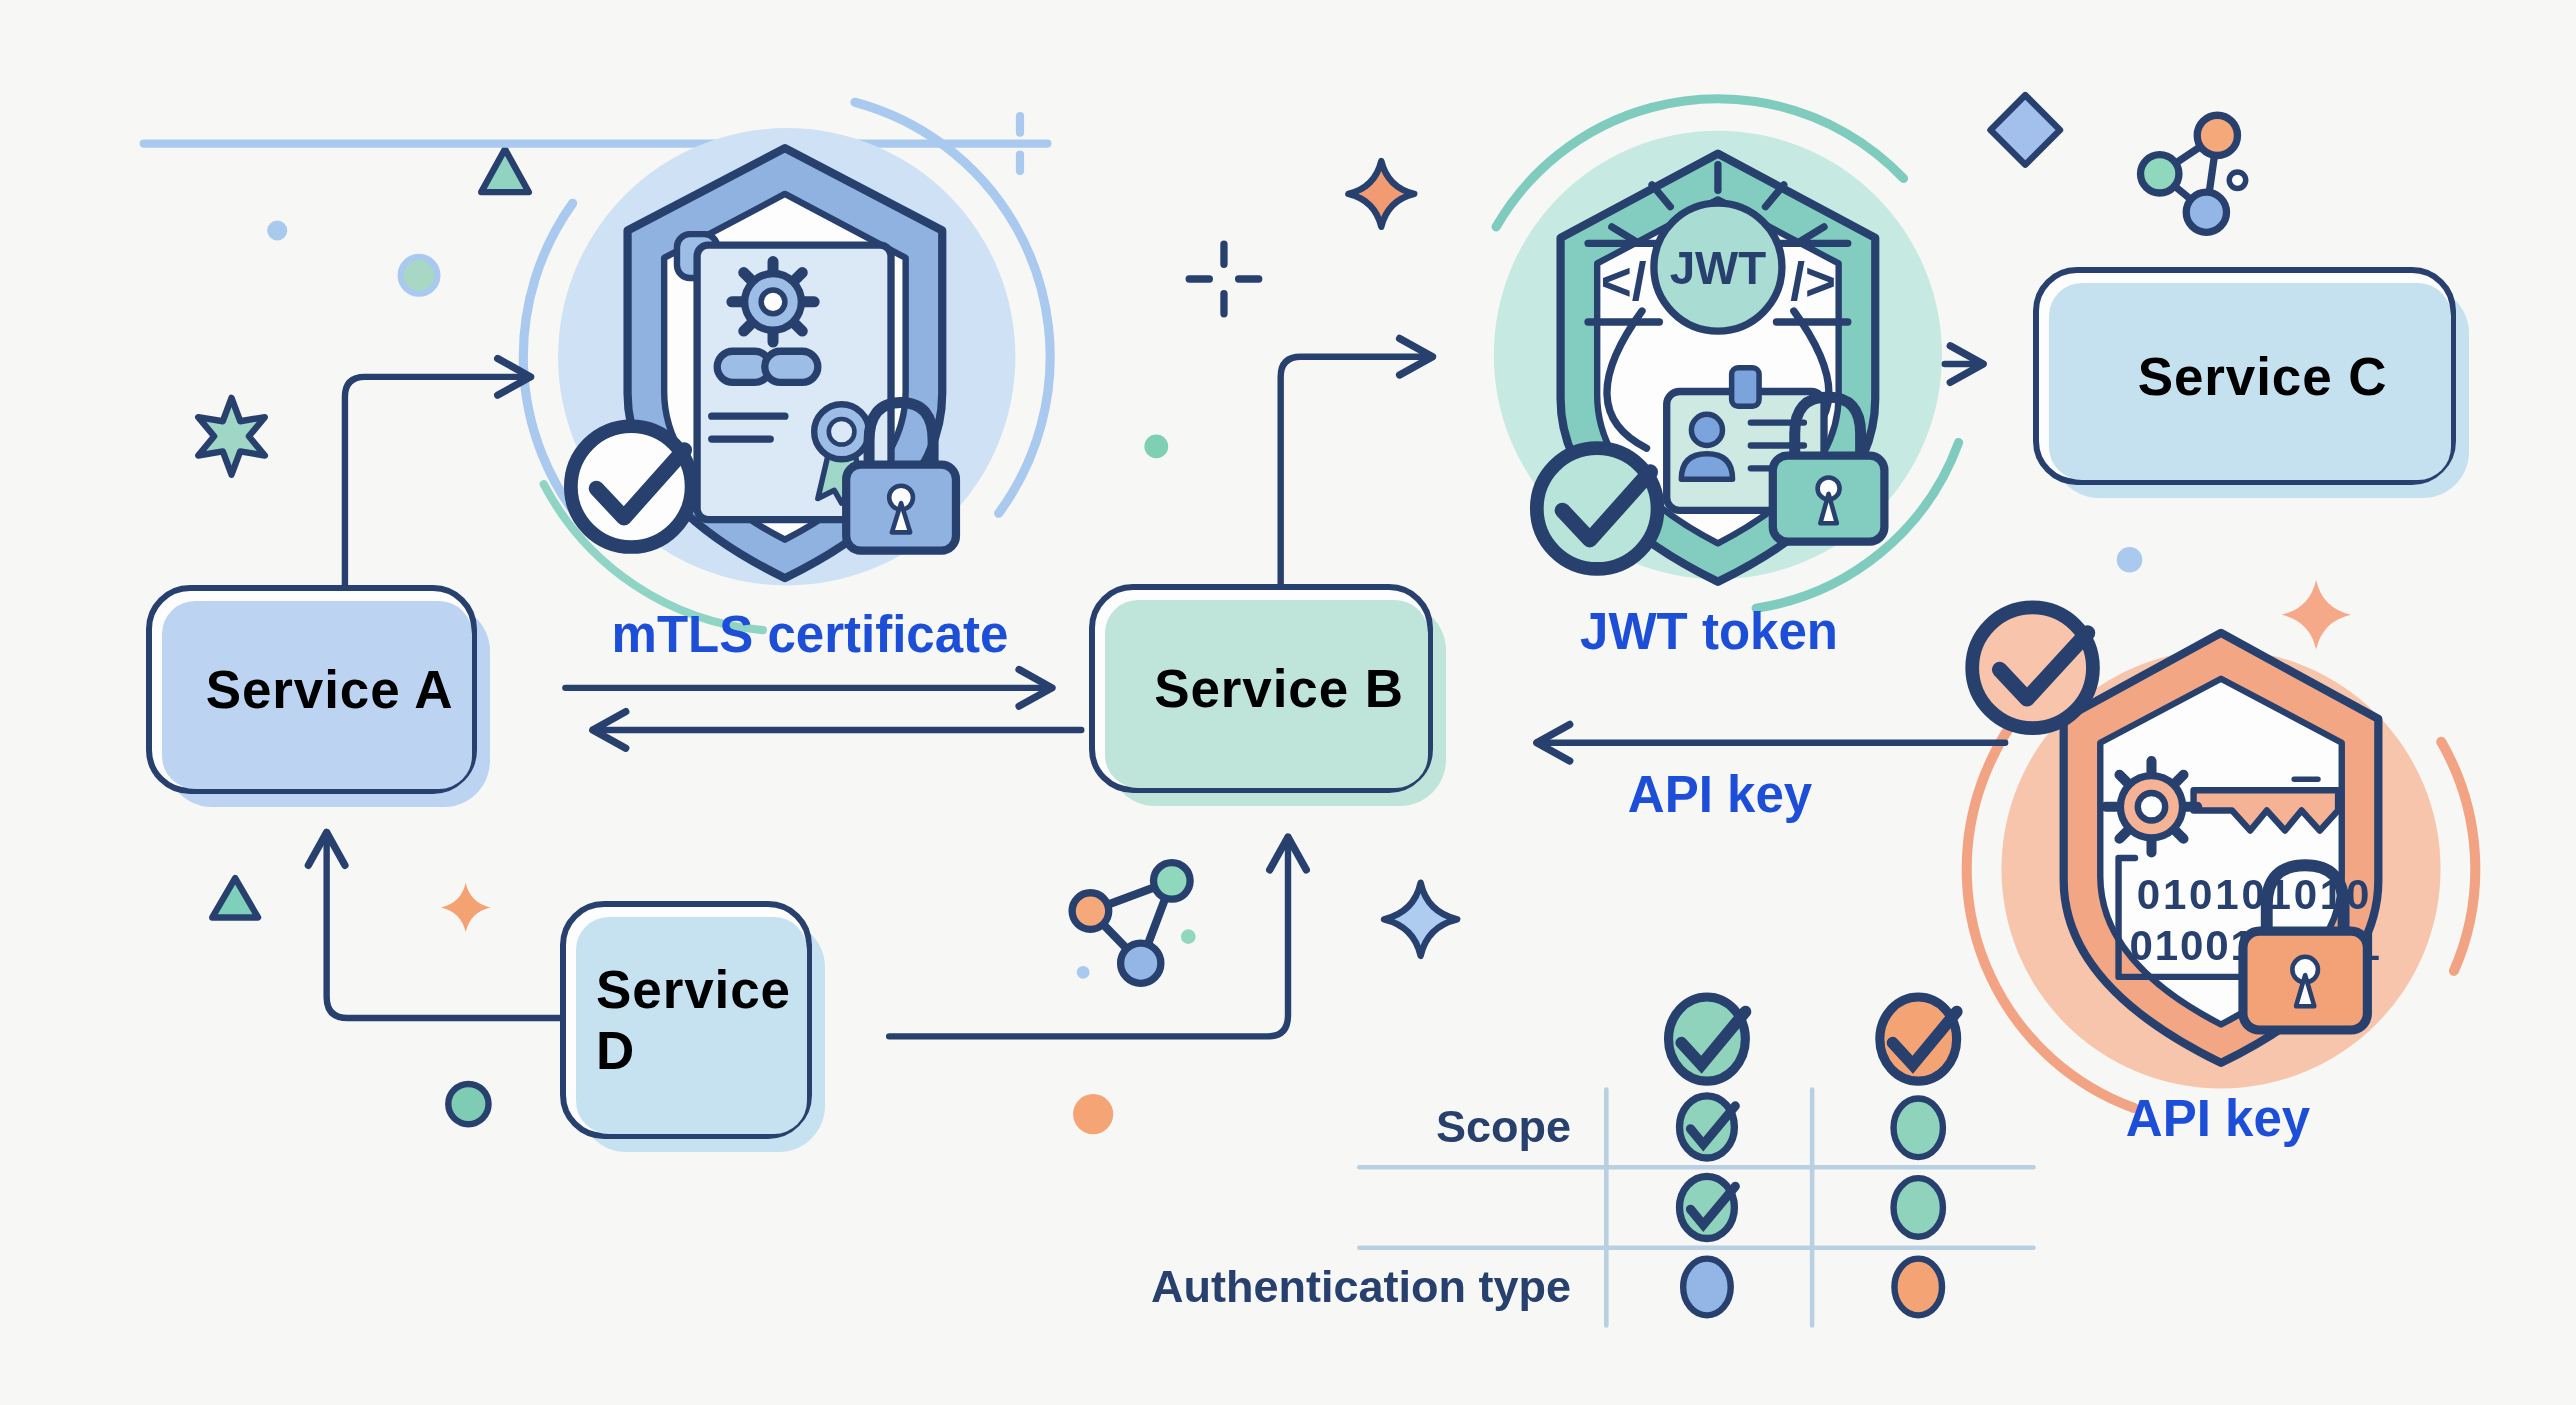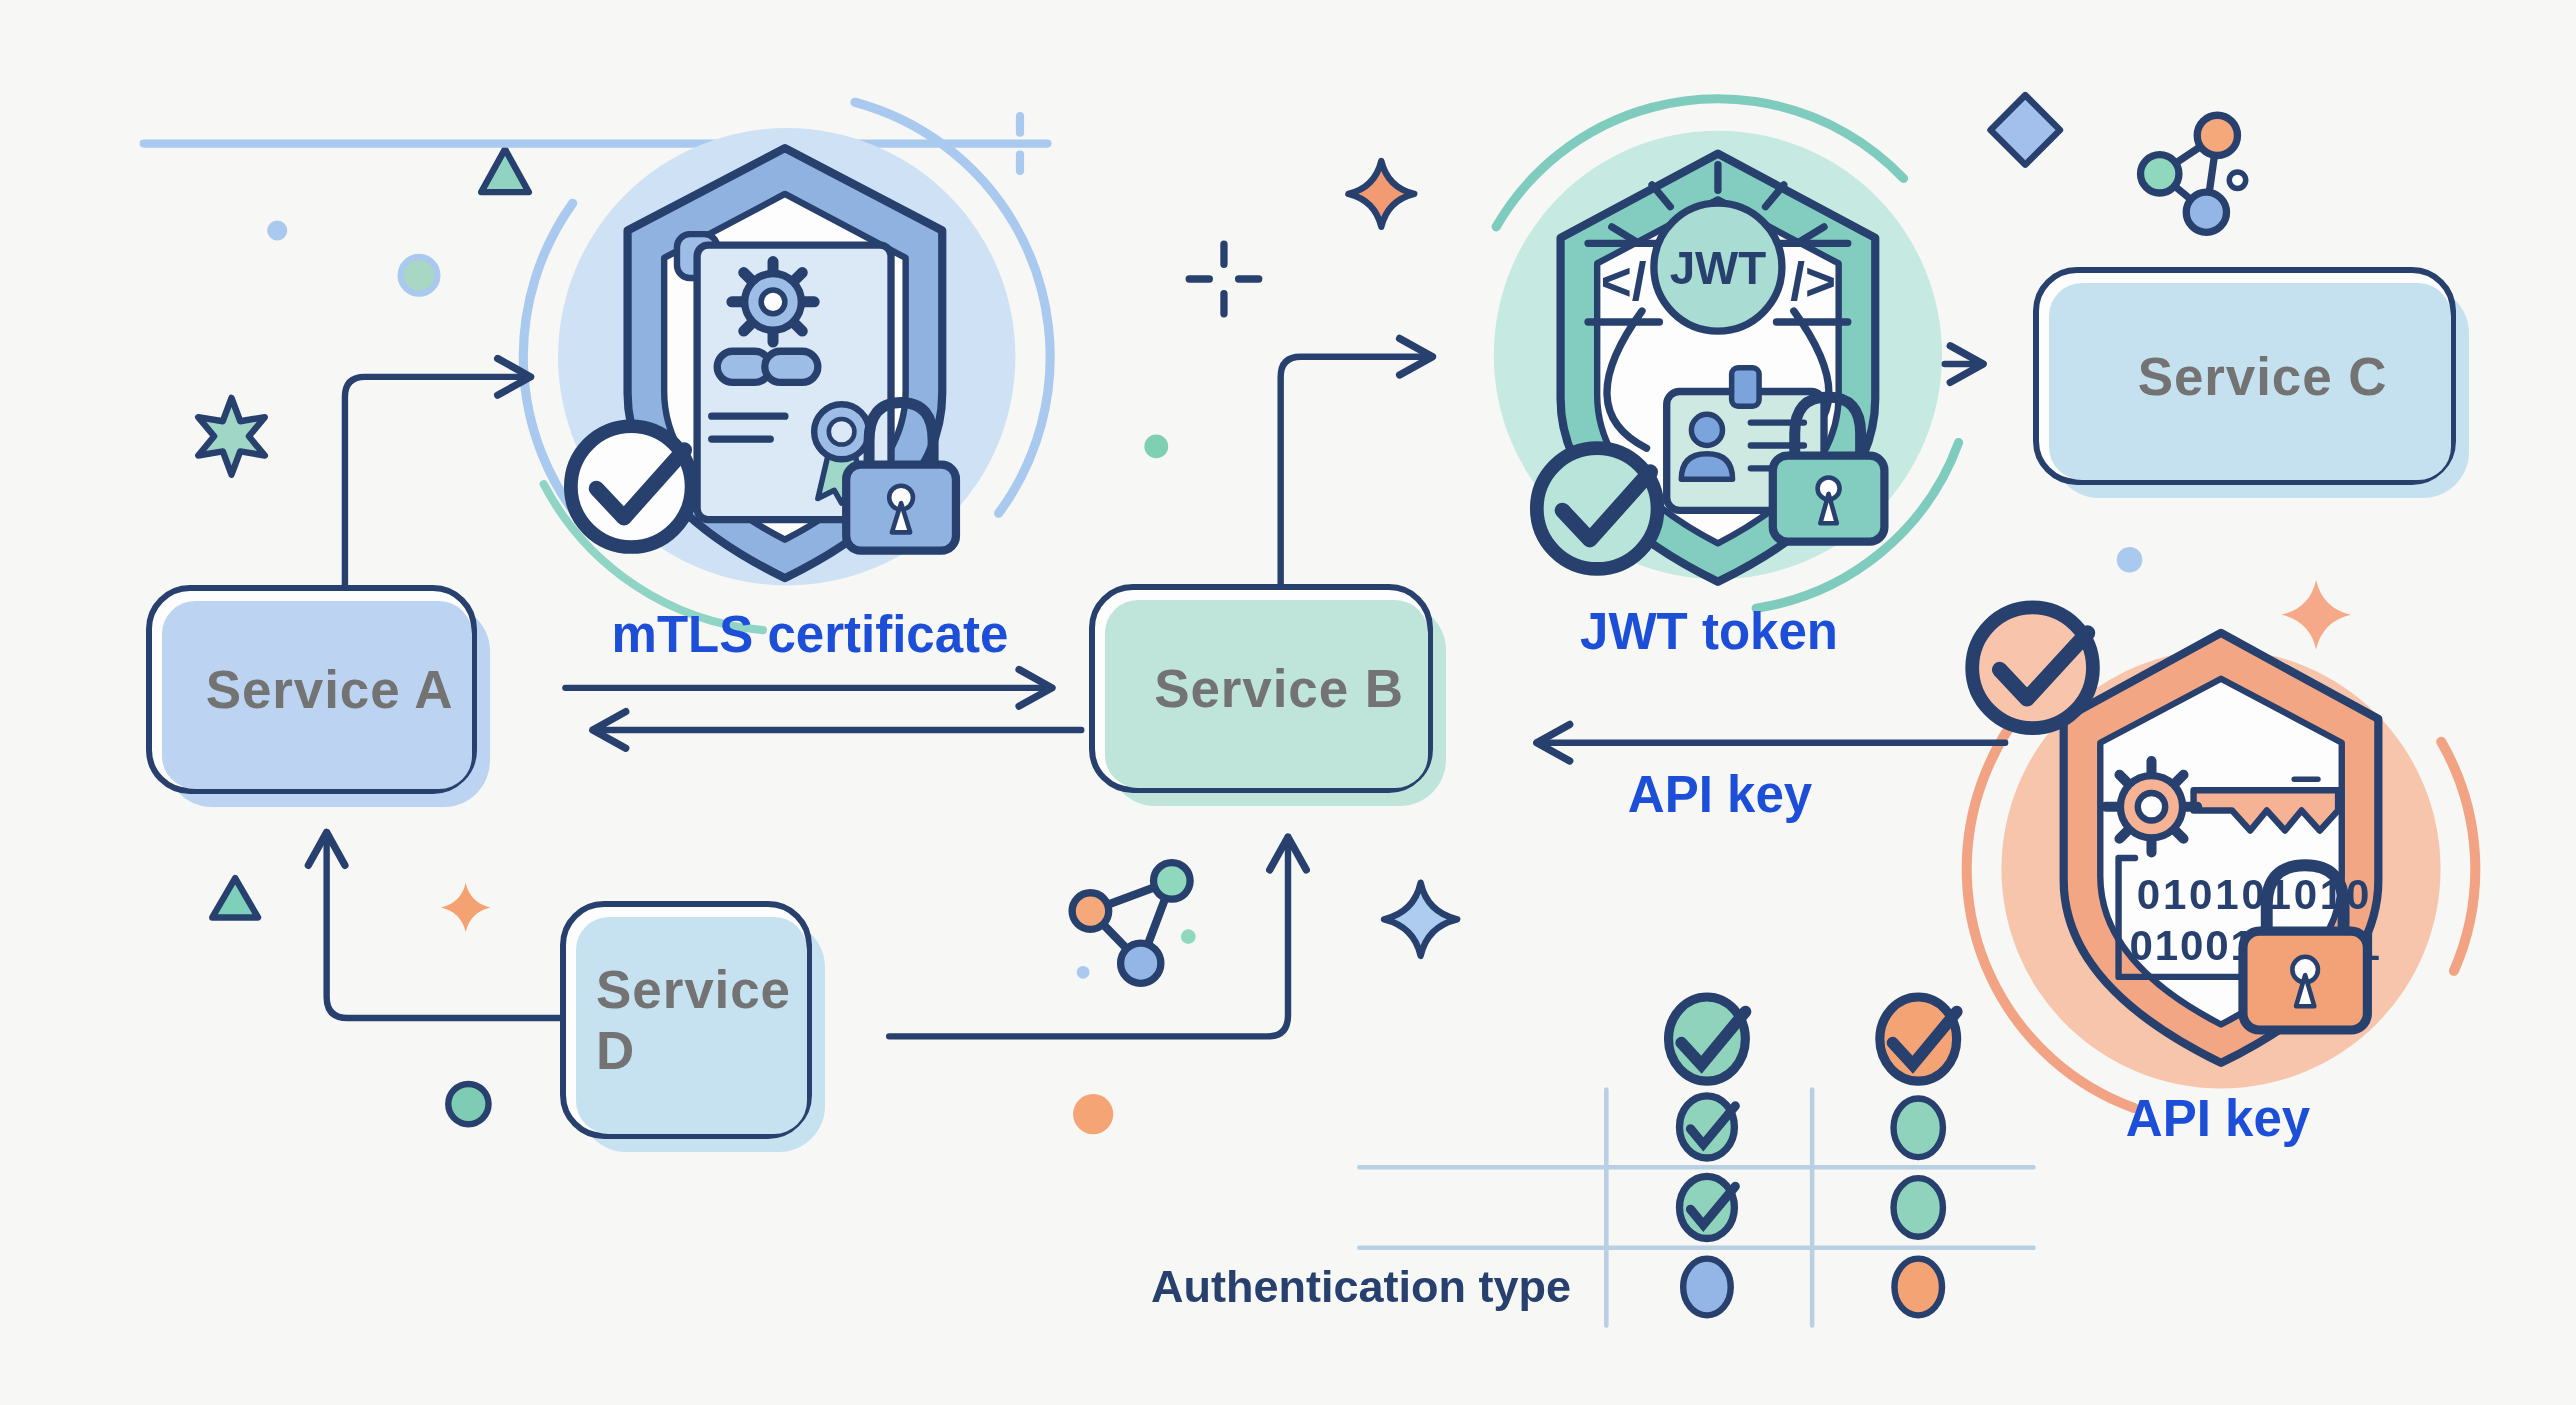--- a/index.html
+++ b/index.html
@@ -7,21 +7,21 @@
     position:relative;width:2576px;height:1405px;overflow:hidden;
     background:#f7f8f5;font-family:"Liberation Sans",sans-serif;
   }
   #diagram-svg{position:absolute;left:0;top:0;}
   svg text{font-family:"Liberation Sans",sans-serif;font-weight:700;fill:#27406d;}
   .svc{position:absolute;}
   .svc-shadow{position:absolute;left:20px;top:20px;right:-12.8px;bottom:-12.8px;border-radius:46px;}
   .svc-border{position:absolute;left:0;top:0;right:0;bottom:0;border:6.4px solid #27406d;border-radius:44px;background:#fcfdfc;}
   .svc-fill{position:absolute;left:15.6px;top:15.6px;right:5.5px;bottom:5.5px;border-radius:33px;}
   .svc-label{position:absolute;left:0;top:0;right:0;bottom:0;display:flex;align-items:center;justify-content:center;
-    font-size:53px;font-weight:700;color:#737373;letter-spacing:0.9px;padding-left:36px;}
+    font-size:53px;font-weight:700;color:#000000;letter-spacing:0.9px;padding-left:36px;}
   .elabel{position:absolute;transform:translate(-50%,-50%);font-weight:700;color:#1d4ed8;white-space:nowrap;}
   .tlabel{position:absolute;width:567px;text-align:right;transform:translateY(-50%);
     font-size:45px;font-weight:700;color:#27406d;white-space:nowrap;}
 </style>
 </head>
 <body>
 
 <div id="canvas">
 
 <svg id="diagram-svg" width="2576" height="1405" viewBox="0 0 2816 1536">
@@ -236,16 +236,17 @@
   <div class="svc-border"></div>
   <div class="svc-fill" style="background:#c6e2f0"></div>
   <div class="svc-label">Service D</div>
 </div>
 
 <div class="elabel" style="left:810px;top:634px;font-size:51px">mTLS certificate</div>
 <div class="elabel" style="left:1709px;top:631px;font-size:51px">JWT token</div>
 <div class="elabel" style="left:1720px;top:794px;font-size:51px">API key</div>
 <div class="elabel" style="left:2218px;top:1118px;font-size:51px">API key</div>
 
+<div class="tlabel" style="left:1004px;top:1127px">Scope</div>
 <div class="tlabel" style="left:1004px;top:1287px">Authentication type</div>
 
 </div>
 
 
 </body></html>

